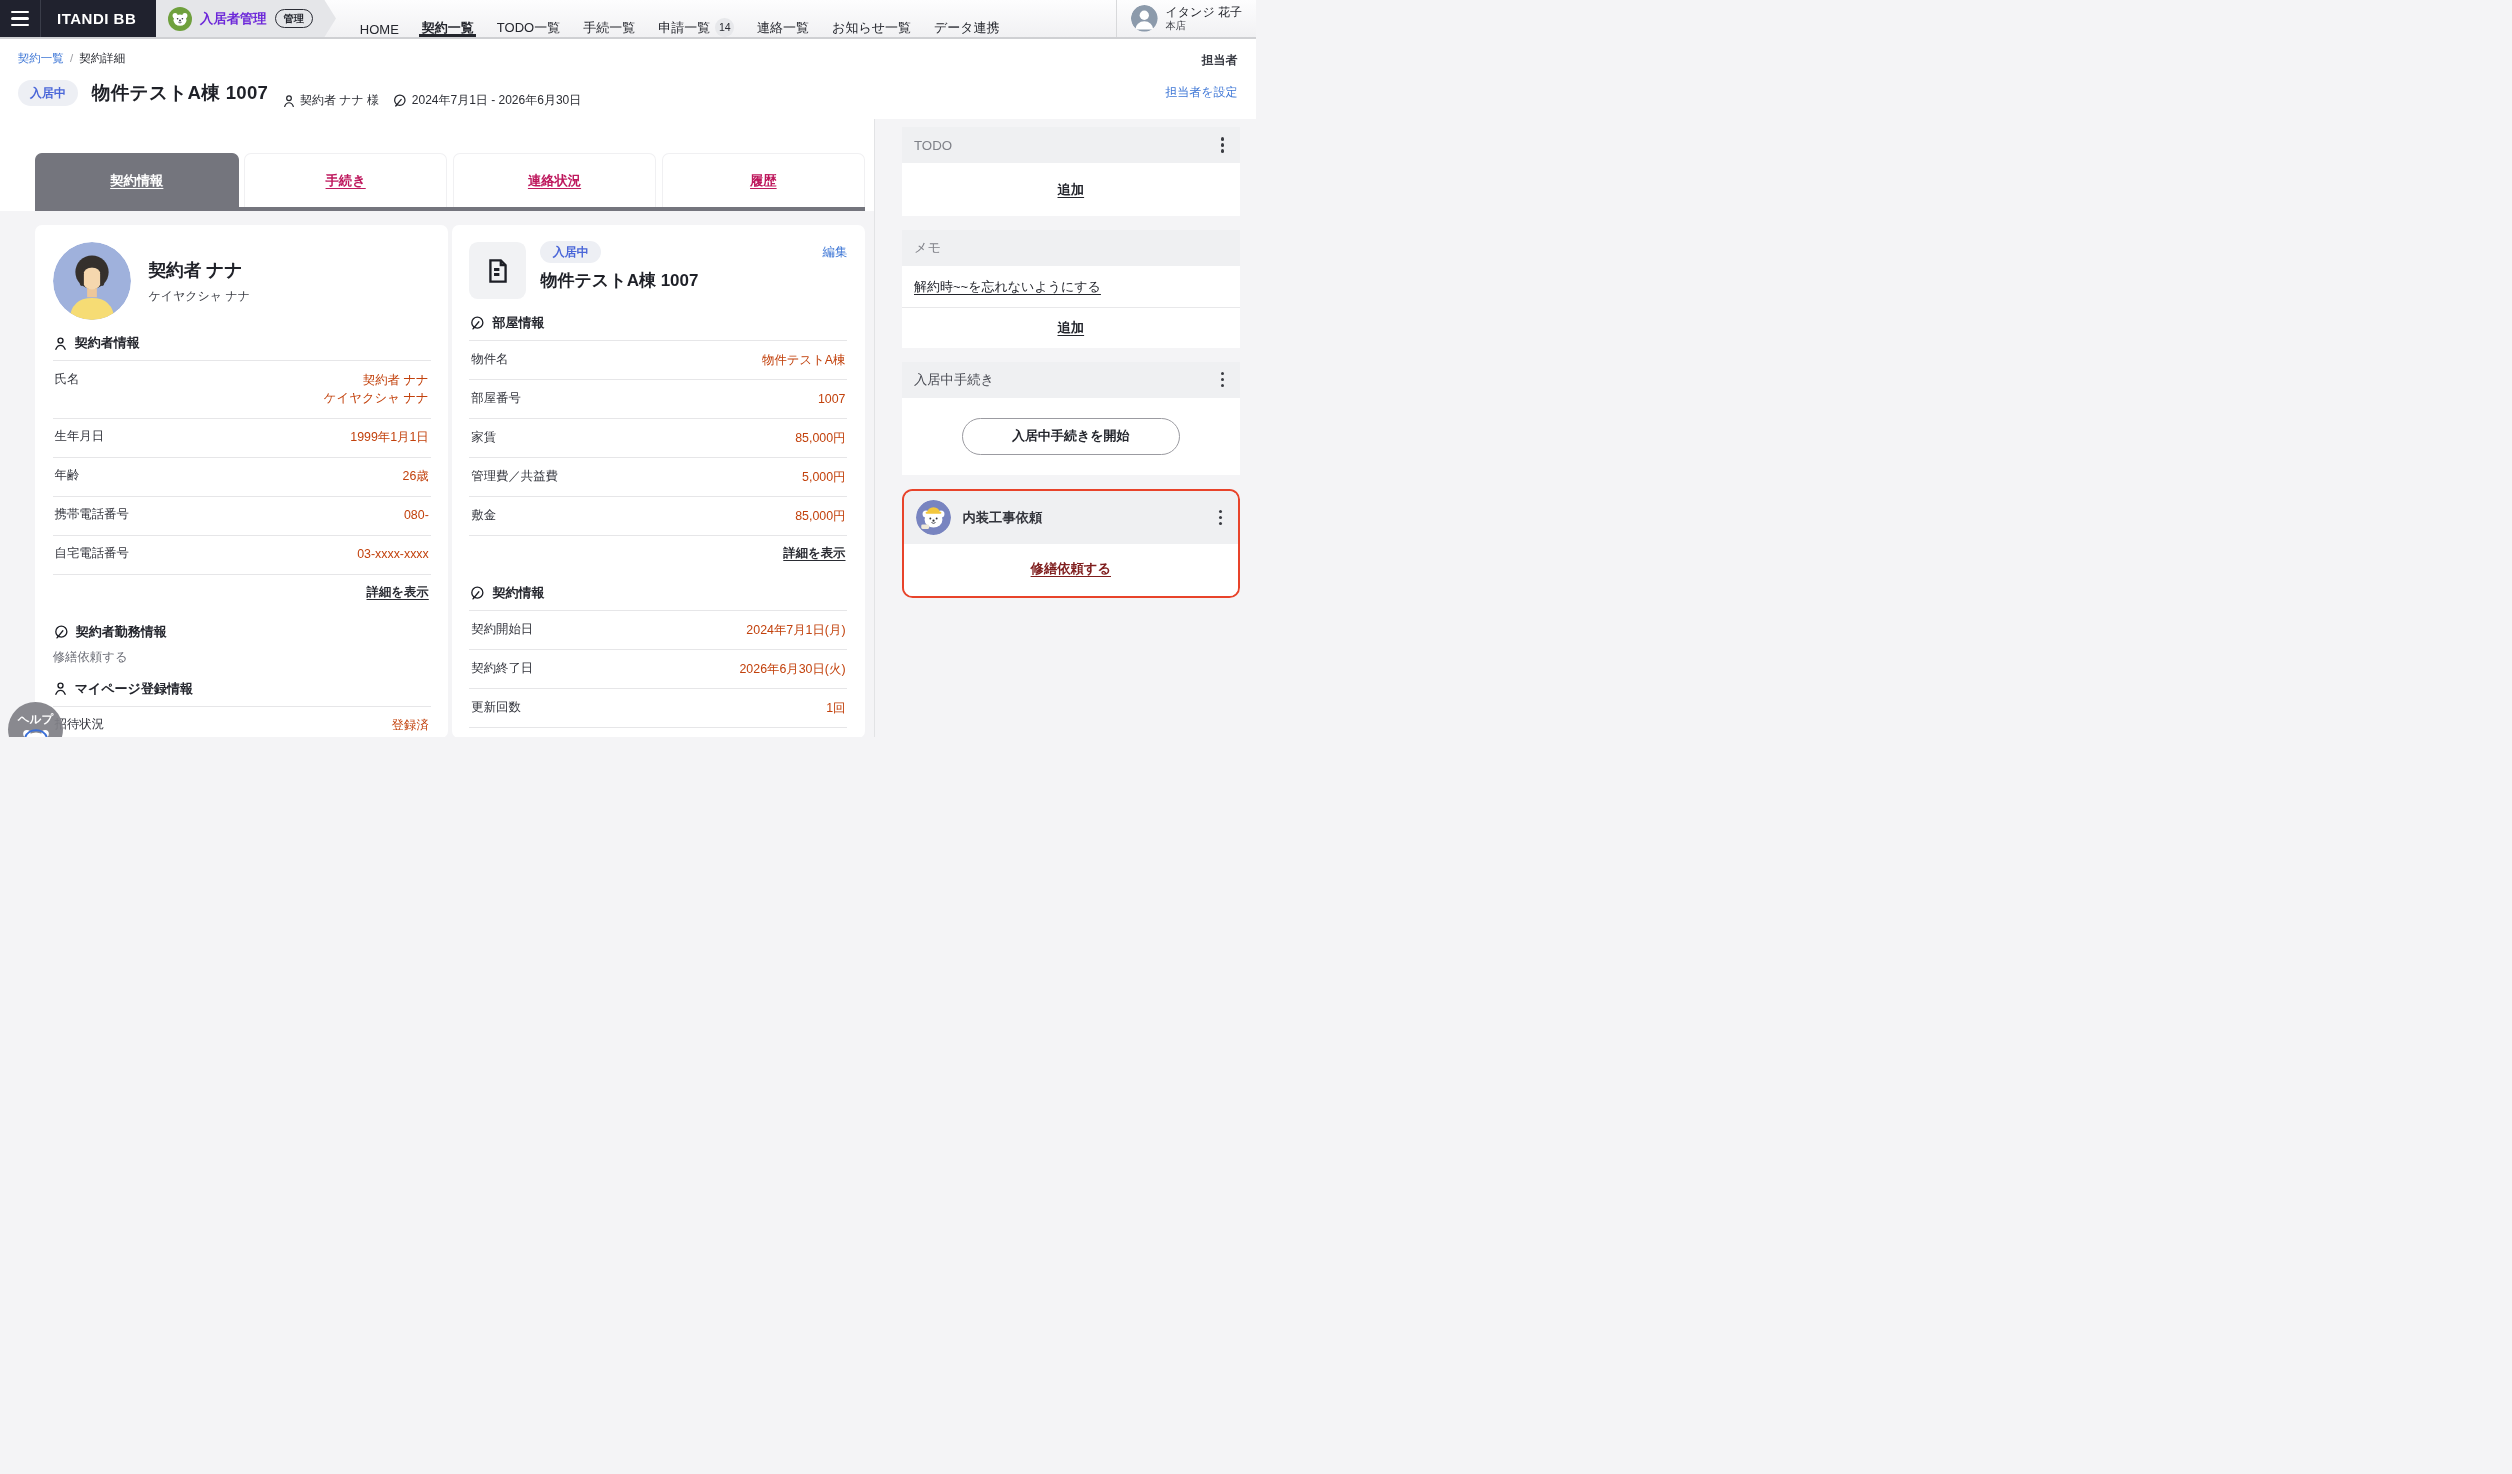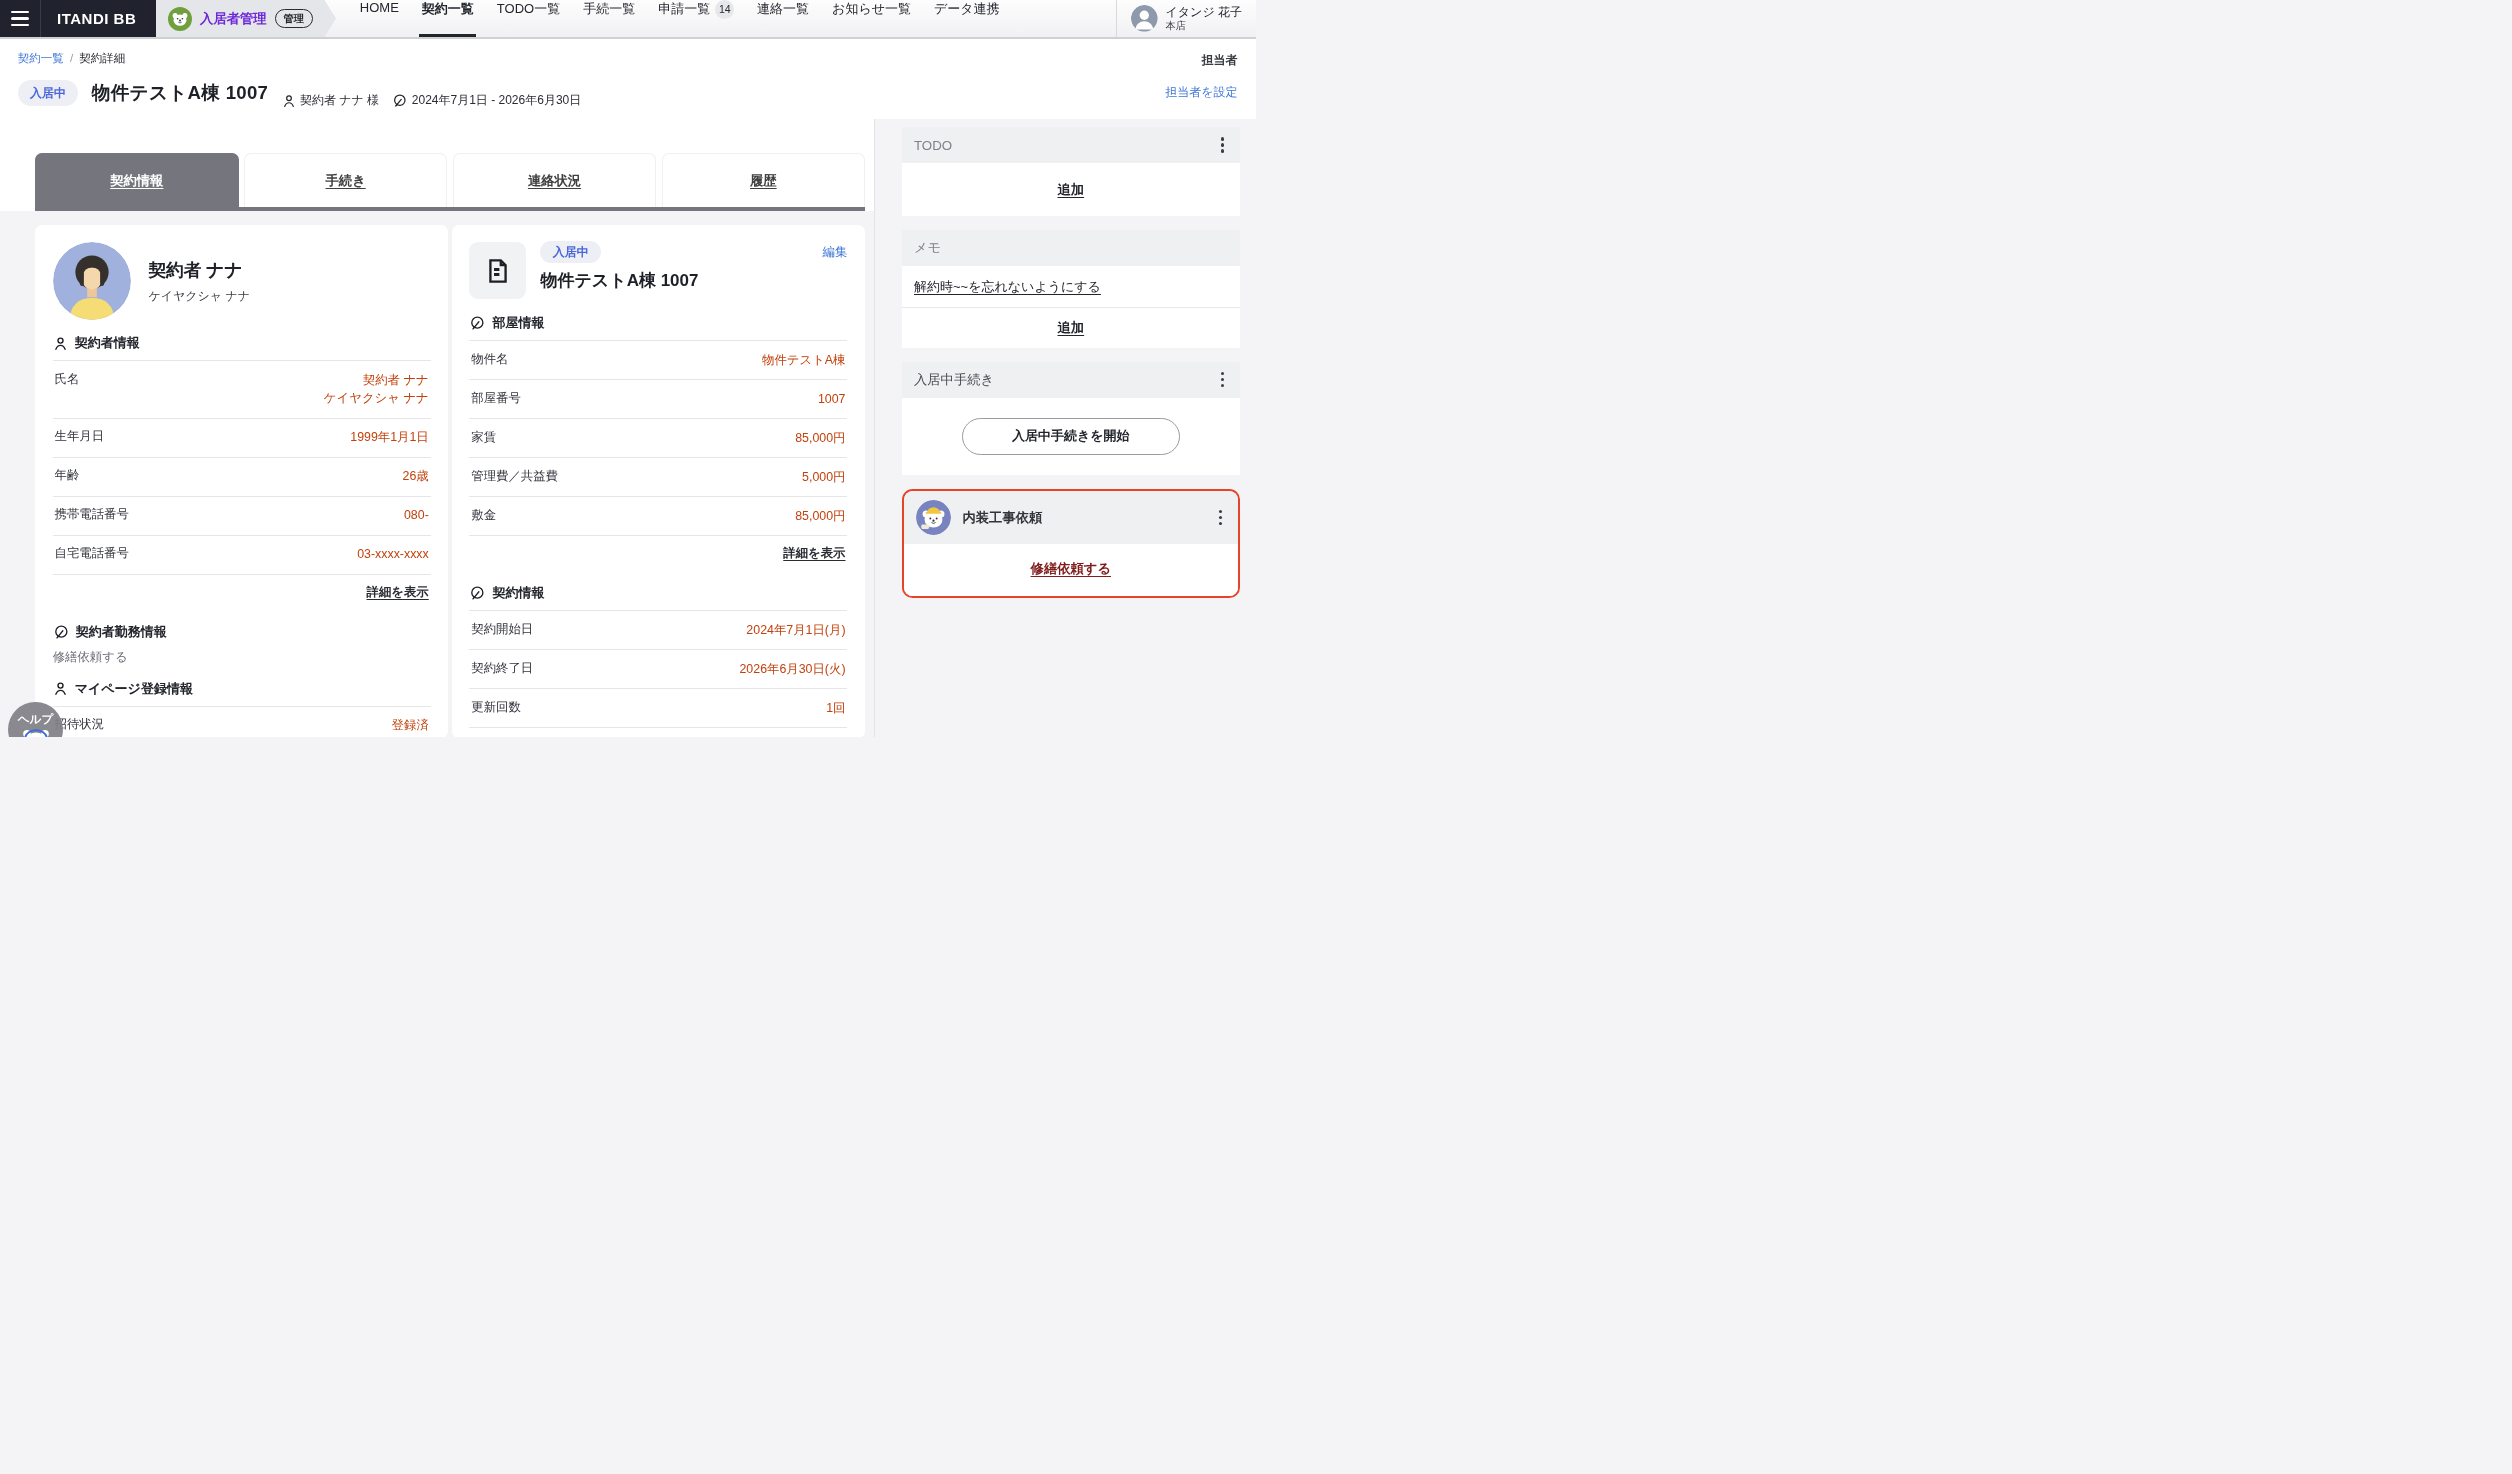--- a/index.html
+++ b/index.html
@@ -22,21 +22,21 @@
   .logo-zone { background:#20222e; color:#fff; display:flex; align-items:center; padding:0 19.5px 0 16px; font-weight:800; font-size:15px; letter-spacing:0.5px; }
   .app-tag {
     background:#e5e6e9; display:flex; align-items:center; gap:8px;
     padding:0 23px 0 12.4px; margin-right:12.4px;
     clip-path:polygon(0 0, calc(100% - 11.5px) 0, 100% 50%, calc(100% - 11.5px) 100%, 0 100%);
   }
   .mascot { width:24px; height:24px; border-radius:50%; flex:0 0 auto; }
   .app-name { font-weight:700; font-size:13.3px; color:#6d28d9; }
   .app-badge { border:1.3px solid #2a2c34; border-radius:10.6px; font-size:10.2px; font-weight:600; padding:1.8px 8px; color:#23252c; background:transparent; }
   .nav-items { display:flex; align-items:stretch; }
-  .nav-item { position:relative; display:flex; align-items:flex-start; gap:5.3px; padding:0 11.5px; font-size:13px; color:#24262d; cursor:pointer; }
+  .nav-item { position:relative; display:flex; align-items:flex-end; gap:5.3px; padding:0 11.5px; font-size:13px; color:#24262d; cursor:pointer; }
   .nav-item.active { font-weight:700; }
   .nav-item.active::after { content:""; position:absolute; left:8.9px; right:8.9px; bottom:0; height:3.5px; background:#23252c; }
   .nav-badge { background:#e7e8eb; border-radius:50%; min-width:18.6px; height:18.6px; line-height:18.6px; text-align:center; font-size:10.6px; color:#2a2c33; }
   .user-zone { margin-left:auto; display:flex; align-items:center; gap:8px; padding:0 14px; border-left:0.9px solid #d8d9db; cursor:pointer; }
   .user-avatar { width:26.6px; height:26.6px; border-radius:50%; overflow:hidden; flex:0 0 auto; }
   .user-name { font-size:12px; color:#23252c; line-height:1.25; }
   .user-branch { font-size:10.2px; color:#3c3e45; line-height:1.2; }
 
   
   .page-header { background:#fff; height:80px; padding:11.5px 17.7px 0 17.7px; position:relative; }
@@ -53,21 +53,21 @@
   .manager-link { position:absolute; top:45px; right:18.6px; font-size:12px; color:#3f77d6; cursor:pointer; }
 
   
   .content { display:flex; height:618px; }
   .main-col { width:874px; }
   .tabs-wrap { background:#fff; padding:34px 8.9px 0 35px; }
   .tabs { display:flex; gap:5.3px; }
   .tab {
     flex:1; height:54px; display:flex; align-items:center; justify-content:center;
     background:#fff; border:0.9px solid #f0f0f2; border-bottom:none; border-radius:7px 7px 0 0;
-    font-size:13.3px; font-weight:700; color:#404040; cursor:pointer;
+    font-size:13.3px; font-weight:700; color:#be185d; cursor:pointer;
   }
   .tab.active { background:#74757d; border-color:#74757d; color:#fff; }
   .tab-bar { height:3.5px; background:#74757d; }
   .cards { display:flex; gap:3.5px; margin:14px 0 0 35px; width:830px; height:513px; overflow:hidden; }
   .card { flex:1; background:#fff; border-radius:7px; padding:17.7px; overflow:hidden; }
 
   .person-head { display:flex; align-items:center; gap:17.7px; margin-bottom:14px; }
   .big-avatar { width:78px; height:78px; border-radius:50%; overflow:hidden; flex:0 0 auto; }
   .person-name { font-size:17.7px; font-weight:800; color:#202229; }
   .person-kana { font-size:12px; color:#3c3e45; margin-top:6.2px; }

